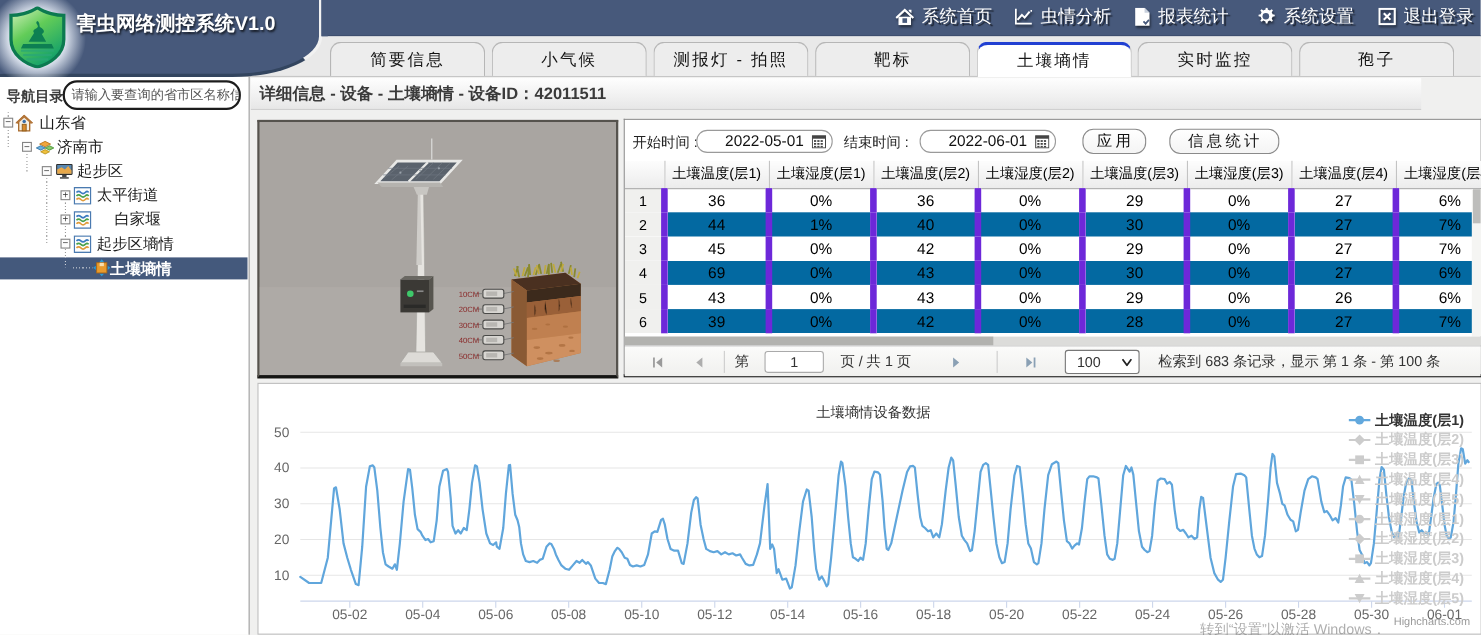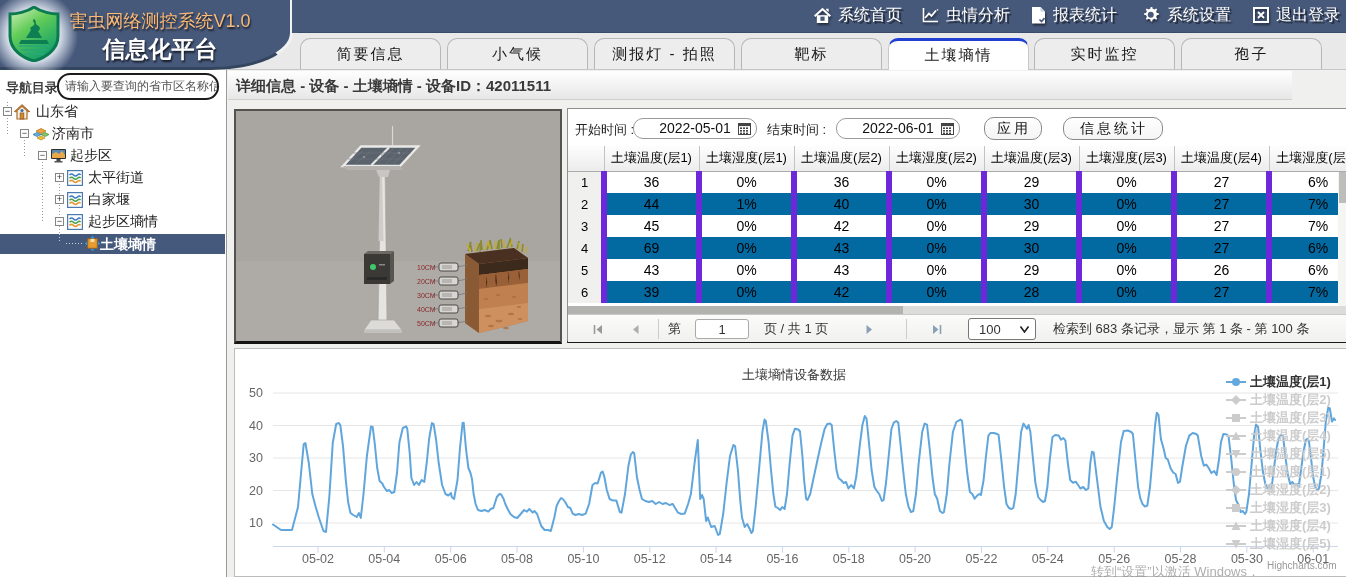--- a/index.html
+++ b/index.html
@@ -6,21 +6,21 @@
 .abs{position:absolute}
 #topbar{position:absolute;left:0;top:0;width:1346px;height:33px;background:#47597b;border-bottom:1px solid #3b4c6b}
 .nav{position:absolute;top:0;height:30px;display:flex;align-items:center;gap:7px;color:#fff;font-size:16px;text-shadow:2px 2px 1px rgba(0,0,0,.66)}
 .nav svg{filter:drop-shadow(1px 2px 1px rgba(0,0,0,.5))}
 #tabbar{position:absolute;left:0;top:33px;width:1346px;height:37px;background:#e9e9e9;border-bottom:1px solid #cicic}
 #tabbar{border-bottom:1px solid #c6c6c6}
 .tab{position:absolute;top:38px;height:31px;width:141px;background:#ededed;border:1px solid #b6b6b6;border-bottom:none;border-radius:10px 10px 0 0;display:flex;align-items:center;justify-content:center;font-size:15px;color:#151515;letter-spacing:2px}
 .tab.act{height:32px;background:#fff;border:1px solid #c9c9c9;border-top:3px solid #2140d2;border-bottom:none}
 #logopanel{position:absolute;left:0;top:0;width:293px;height:70px;background:#47597b;border-bottom-right-radius:82px 37px;border-right:3px solid #f2f2f2;border-bottom:3px solid #33455f}
 #glow{position:absolute;left:-10px;top:-9px;width:88px;height:88px;border-radius:50%;background:radial-gradient(circle,rgba(248,251,255,.98) 0%,rgba(238,244,252,.85) 42%,rgba(71,89,123,0) 71%)}
-#t1{position:absolute;left:62px;top:9px;width:196px;text-align:center;font-size:18px;font-weight:normal;color:#fdba74;text-shadow:1px 2px 2px rgba(0,0,0,.7)}
+#t1{position:absolute;left:62px;top:9px;width:196px;text-align:center;font-size:18px;font-weight:bold;color:#ffffff;text-shadow:1px 2px 2px rgba(0,0,0,.7)}
 #t2{position:absolute;left:62px;top:34px;width:196px;text-align:center;font-size:23px;font-weight:bold;color:#fff;text-shadow:1px 2px 2px rgba(0,0,0,.7)}
 #sidebar{position:absolute;left:0;top:70px;width:227px;height:507px;background:#fff;border-right:1px solid #9a9a9a}
 #navlbl{position:absolute;left:6px;top:79px;font-size:13px;font-weight:bold;color:#3c3c3c}
 #searchbox{position:absolute;left:57px;top:73px;width:162px;height:27px;border:2px solid #1c1c1c;border-radius:13px;background:#fff;overflow:hidden;white-space:nowrap;font-size:12px;color:#555;line-height:23px;padding-left:6px}
 .trow{position:absolute;height:20px;display:flex;align-items:center;font-size:14px;color:#1a1a1a}
 .ebox{position:absolute;width:9px;height:9px;background:#fcfcfc;border:1px solid #848484;font-size:9px;line-height:7px;text-align:center;color:#333}
 .ticon{position:absolute;width:16px;height:16px}
 #selrow{position:absolute;left:0;top:234px;width:225px;height:20px;background:#44597c}
 #selrow span{position:absolute;left:100px;top:2px;font-size:14px;font-weight:bold;color:#fff}
 #crumb{position:absolute;left:228px;top:71px;width:1064px;height:29px;background:linear-gradient(#fefefe,#e7e7e7);border-bottom:1px solid #d0d0d0;line-height:29px;font-size:15px;font-weight:bold;color:#3a3a3a;padding-left:8px}
@@ -101,21 +101,20 @@
           <stop offset="0.45" stop-color="#62cc58"></stop>
           <stop offset="1" stop-color="#12a06a"></stop>
         </linearGradient>
       </defs>
 <path d="M27 1 C20 6 9 8 3 8 L3 30 C3 44 16 52 27 55 C38 52 51 44 51 30 L51 8 C45 8 34 6 27 1 Z" fill="url(#shg)" stroke="#0c7a50" stroke-width="3"></path>
 <path d="M27 13 c-3 2 2 4 0 6 c-2 2 -5 2 -3 5 l-5 8 l16 0 l-4-7 c4-2 1-5 -1-6 c-2-1 0-4 -3-6 Z" fill="#0d7f52"></path>
 <path d="M14 34 l26 0 l2 4 l-30 0 Z" fill="#0d7f52"></path>
 <path d="M12 40 l30 0 M14 44 l26 0 M17 48 l20 0" stroke="#2aa876" stroke-width="2" opacity="0.8"></path>
 </svg>
 <div id="t1">害虫网络测控系统V1.0</div>
-    <div id="t2">信息化平台</div>
   </div>
 <div class="abs" style="left:292px;top:0;width:6px;height:33px;background:#47597b"></div>
 <div id="sidebar"></div>
 <div id="navlbl">导航目录</div>
 <div id="searchbox">请输入要查询的省市区名称信息</div>
 <div class="abs" style="left:7px;top:102px;width:1px;height:10px;background-image:repeating-linear-gradient(#999 0 1px,transparent 1px 3px)"></div>
 <div class="abs" style="left:7px;top:112px;width:1px;height:22px;background-image:repeating-linear-gradient(#999 0 1px,transparent 1px 3px)"></div>
 <div class="abs" style="left:24px;top:140px;width:1px;height:16px;background-image:repeating-linear-gradient(#999 0 1px,transparent 1px 3px)"></div>
 <div class="abs" style="left:42px;top:162px;width:1px;height:16px;background-image:repeating-linear-gradient(#999 0 1px,transparent 1px 3px)"></div>
 <div class="abs" style="left:59px;top:184px;width:1px;height:60px;background-image:repeating-linear-gradient(#999 0 1px,transparent 1px 3px)"></div>
@@ -154,21 +153,21 @@
       <path d="M2.5 11.4 q2 -2 4 0 t4 0 t3 0" stroke="#e09a3a" stroke-width="1.5" fill="none"></path>
     </svg></div>
 <div class="trow" style="left:88px;top:168px">太平街道</div>
 <div class="ebox" style="left:55px;top:195px">+</div>
 <div class="ticon" style="left:67px;top:192px"><svg width="16" height="16" viewBox="0 0 16 16">
       <rect x="0.5" y="0.5" width="15" height="15" fill="#fdfdfd" stroke="#4a7ab0" stroke-width="1.4"></rect>
       <path d="M2.5 5 q2 -2 4 0 t4 0 t3 0" stroke="#3a7ac0" stroke-width="1.5" fill="none"></path>
       <path d="M2.5 8.2 q2 -2 4 0 t4 0 t3 0" stroke="#4aa04a" stroke-width="1.5" fill="none"></path>
       <path d="M2.5 11.4 q2 -2 4 0 t4 0 t3 0" stroke="#e09a3a" stroke-width="1.5" fill="none"></path>
     </svg></div>
-<div class="trow" style="left:88px;top:190px">白家堰</div>
+<div class="trow" style="left:104px;top:190px">白家堰</div>
 <div class="ebox" style="left:55px;top:217px">−</div>
 <div class="ticon" style="left:67px;top:214px"><svg width="16" height="16" viewBox="0 0 16 16">
       <rect x="0.5" y="0.5" width="15" height="15" fill="#fdfdfd" stroke="#4a7ab0" stroke-width="1.4"></rect>
       <path d="M2.5 5 q2 -2 4 0 t4 0 t3 0" stroke="#3a7ac0" stroke-width="1.5" fill="none"></path>
       <path d="M2.5 8.2 q2 -2 4 0 t4 0 t3 0" stroke="#4aa04a" stroke-width="1.5" fill="none"></path>
       <path d="M2.5 11.4 q2 -2 4 0 t4 0 t3 0" stroke="#e09a3a" stroke-width="1.5" fill="none"></path>
     </svg></div>
 <div class="trow" style="left:88px;top:212px">起步区墒情</div>
 <div id="selrow">
     <span>土壤墒情</span>

